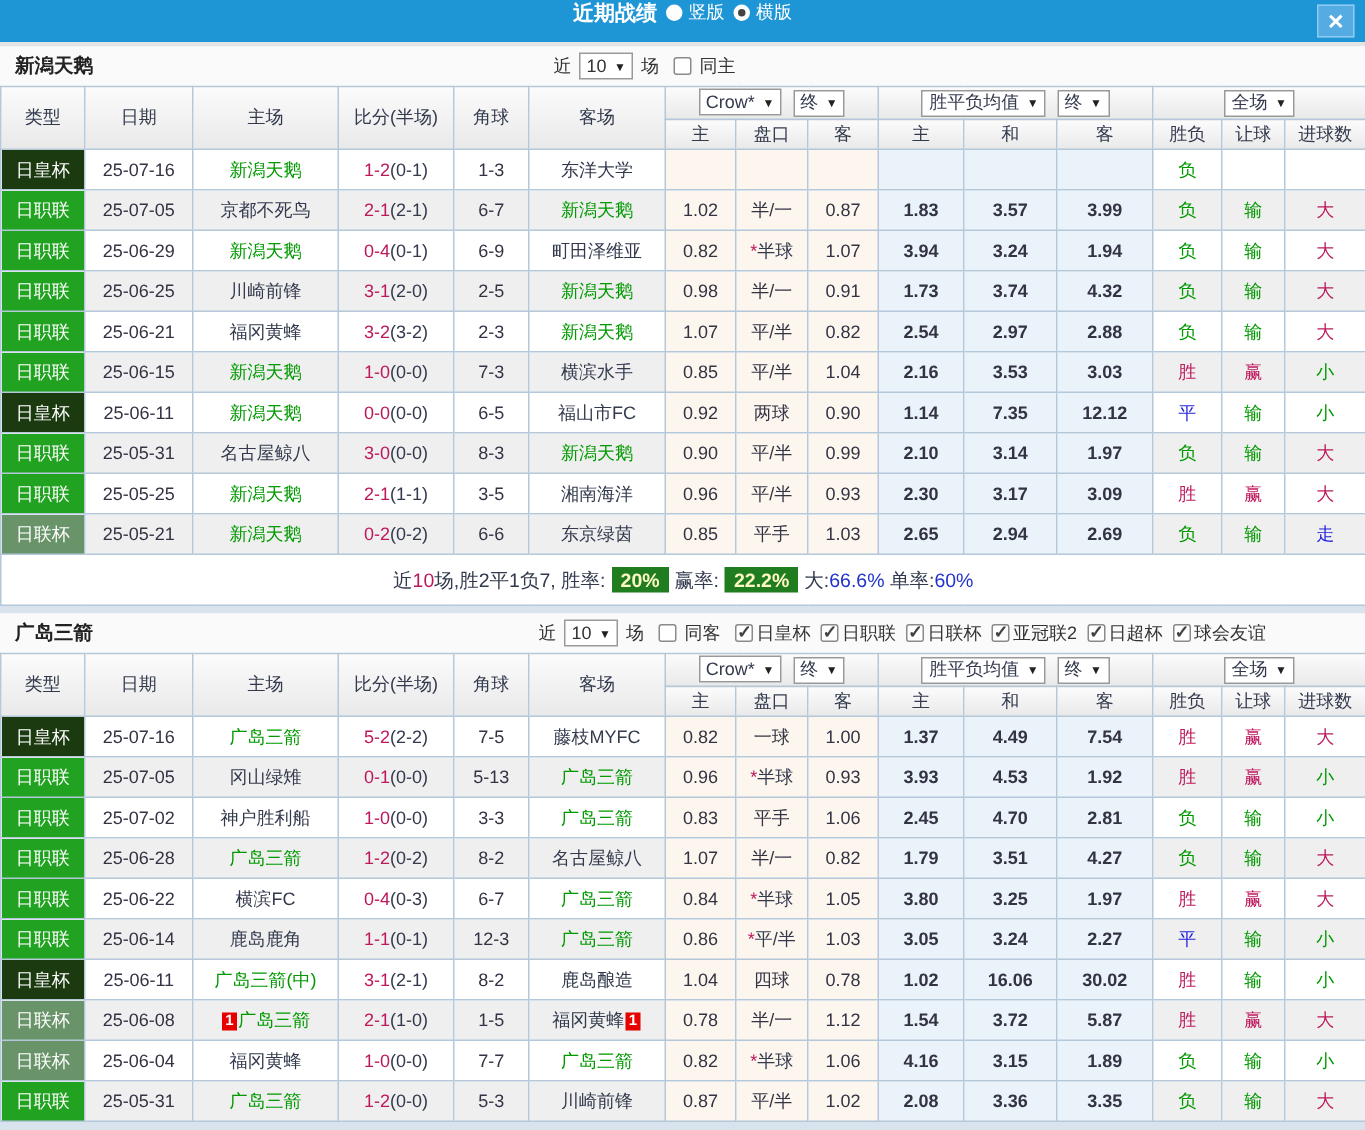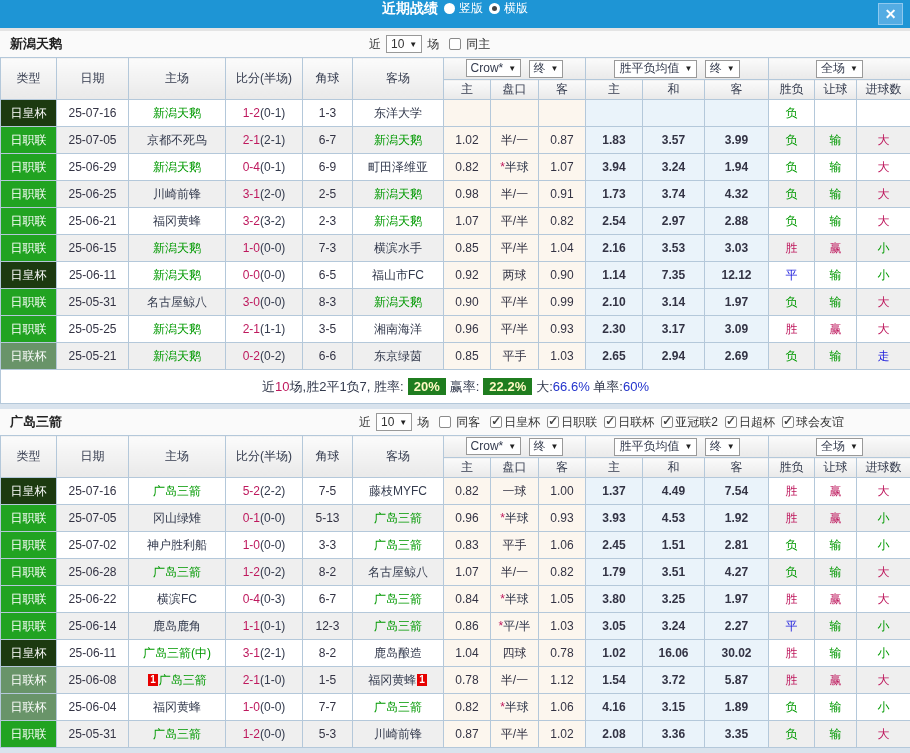--- a/index.html
+++ b/index.html
@@ -490,21 +490,21 @@
           <td class="type t-league">日职联</td>
           <td>25-07-02</td>
           <td><span class="navy">神户胜利船</span></td>
           <td><span class="red-txt">1-0</span><span class="navy">(0-0)</span></td>
           <td>3-3</td>
           <td><span class="green-team">广岛三箭</span></td>
           <td class="cream">0.83</td>
           <td class="cream">平手</td>
           <td class="cream">1.06</td>
           <td class="bluebg">2.45</td>
-          <td class="bluebg">1.51</td>
+          <td class="bluebg">4.70</td>
           <td class="bluebg">2.81</td>
           <td class="green-txt">负</td>
           <td class="green-txt">输</td>
           <td class="green-txt">小</td>
         </tr>
         <tr class="even">
           <td class="type t-league">日职联</td>
           <td>25-06-28</td>
           <td><span class="green-team">广岛三箭</span></td>
           <td><span class="red-txt">1-2</span><span class="navy">(0-2)</span></td>

